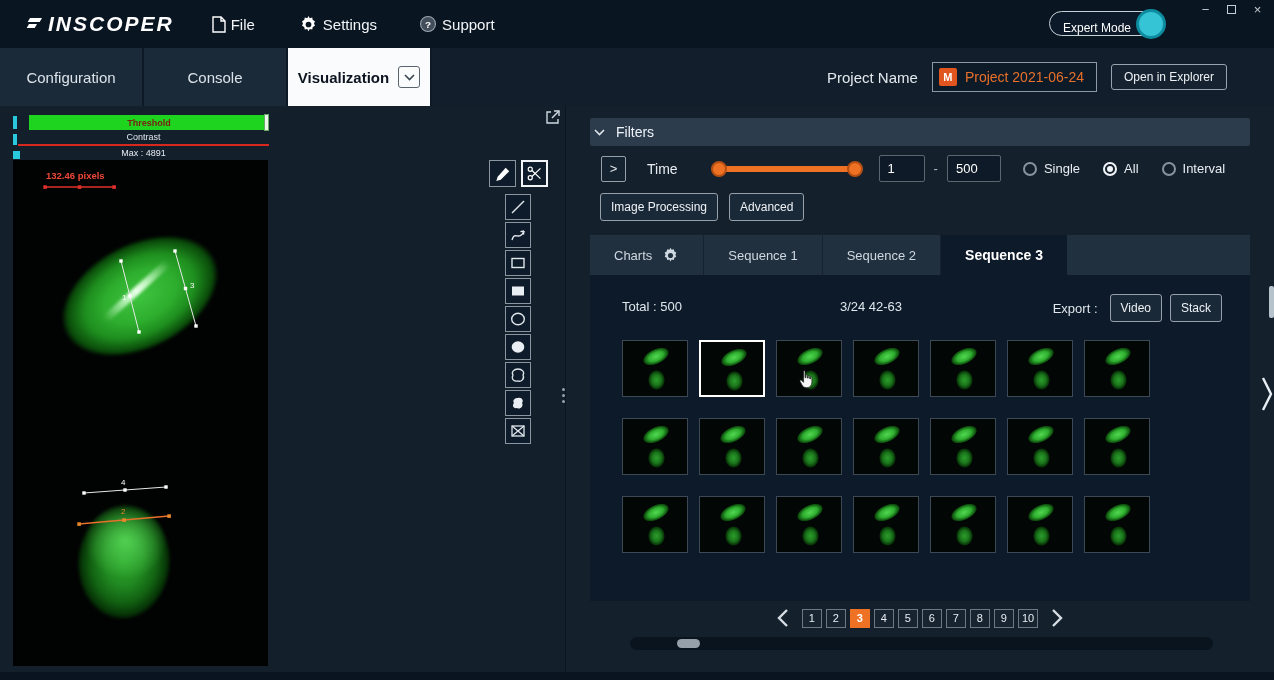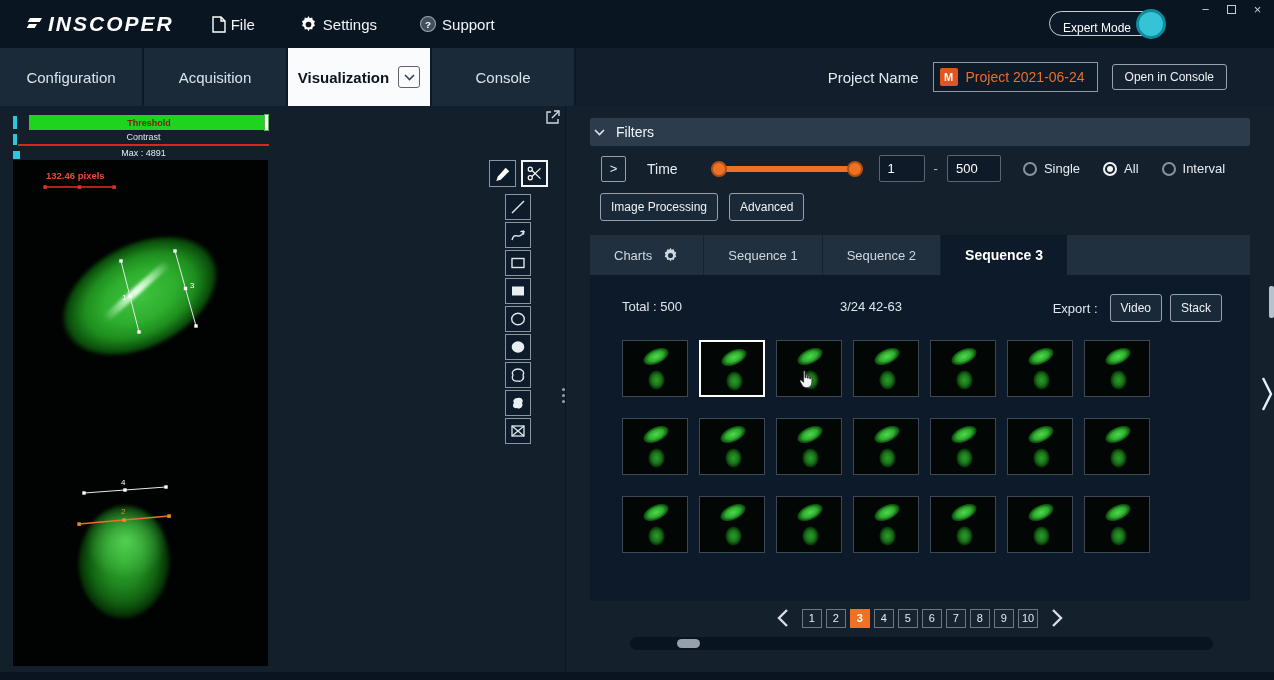--- a/index.html
+++ b/index.html
@@ -159,40 +159,37 @@
       </span>
     <span class="win-btn">×</span>
   </div>
 </header>
 
 <nav class="navbar">
   <div class="nav-tab">
       <span>Configuration</span>
     </div>
   <div class="nav-tab">
-      <span>Acquisition</span>
+      <span>Console</span>
     </div>
   <div class="nav-tab active">
     <span>Visualization</span>
     <span class="caret-box">
       <svg width="11" height="7" viewBox="0 0 11 7">
           <polyline points="1,1 5.5,5.5 10,1" fill="none" stroke="#3a4550" stroke-width="1.6"></polyline>
         </svg>
     </span>
   </div>
-  <div class="nav-tab">
-      <span>Console</span>
-    </div>
   <div class="project-area">
     <span class="proj-label">Project Name</span>
     <div class="proj-box">
       <span class="proj-badge">M</span>
       <span class="proj-name">Project 2021-06-24</span>
     </div>
-    <div class="btn-outline">Open in Console</div>
+    <div class="btn-outline">Open in Explorer</div>
   </div>
 </nav>
 
 <section class="viewer">
   <div class="viewer-expand">
     <svg width="16" height="16" viewBox="0 0 16 16" fill="none" stroke="#cfd7df" stroke-width="1.4">
         <path d="M6 3 H2 V14 H13 V10"></path>
         <path d="M9 2 H14 V7"></path>
         <path d="M14 2 L7 9"></path>
       </svg>

